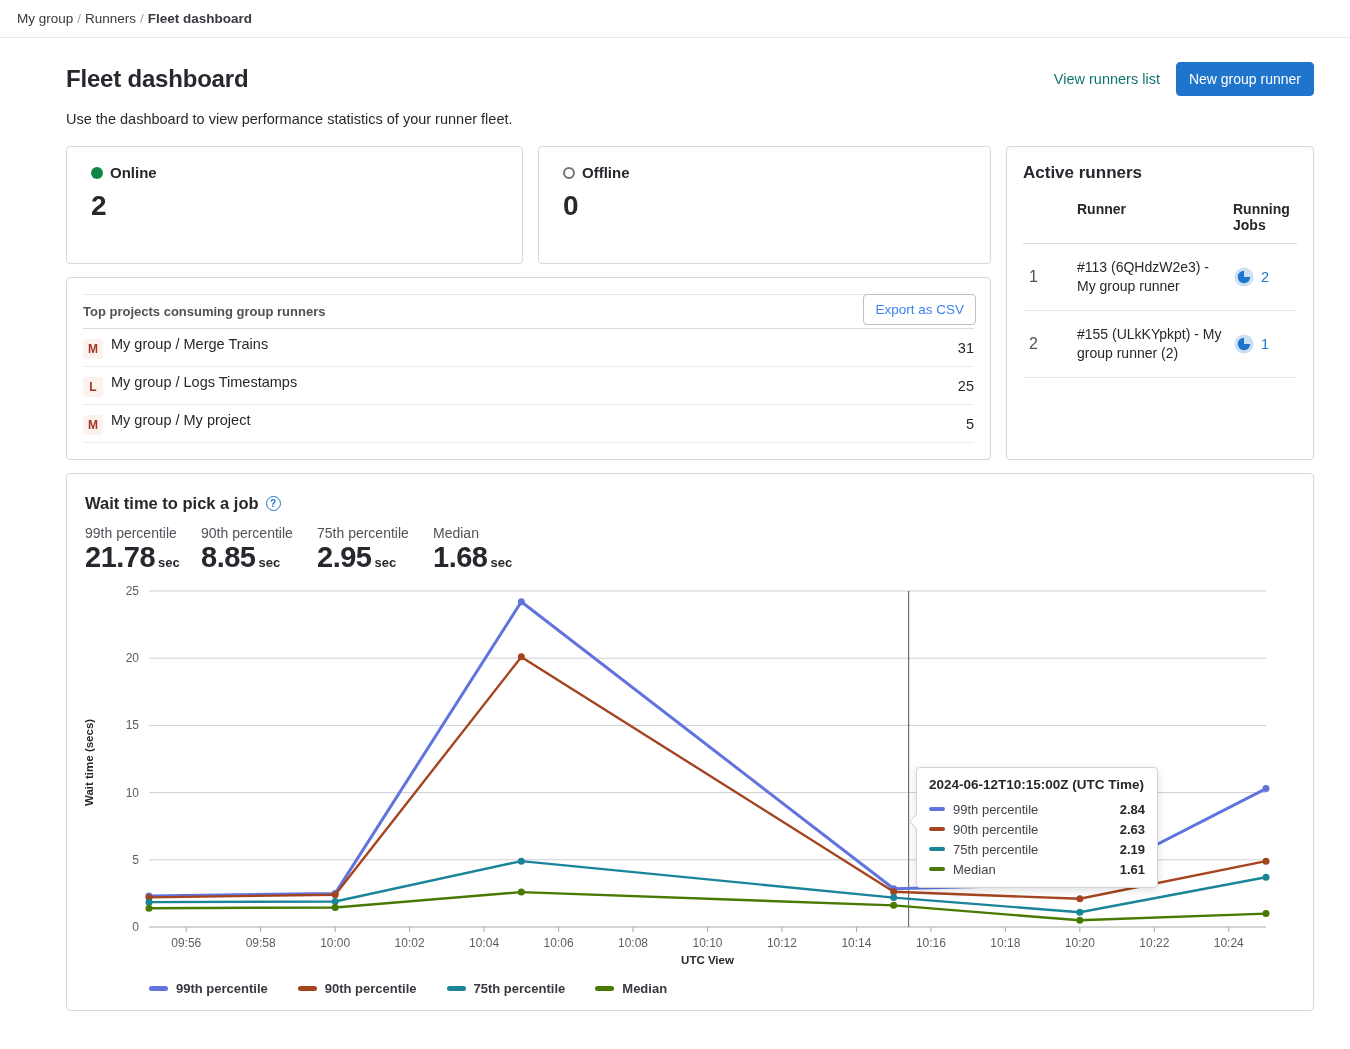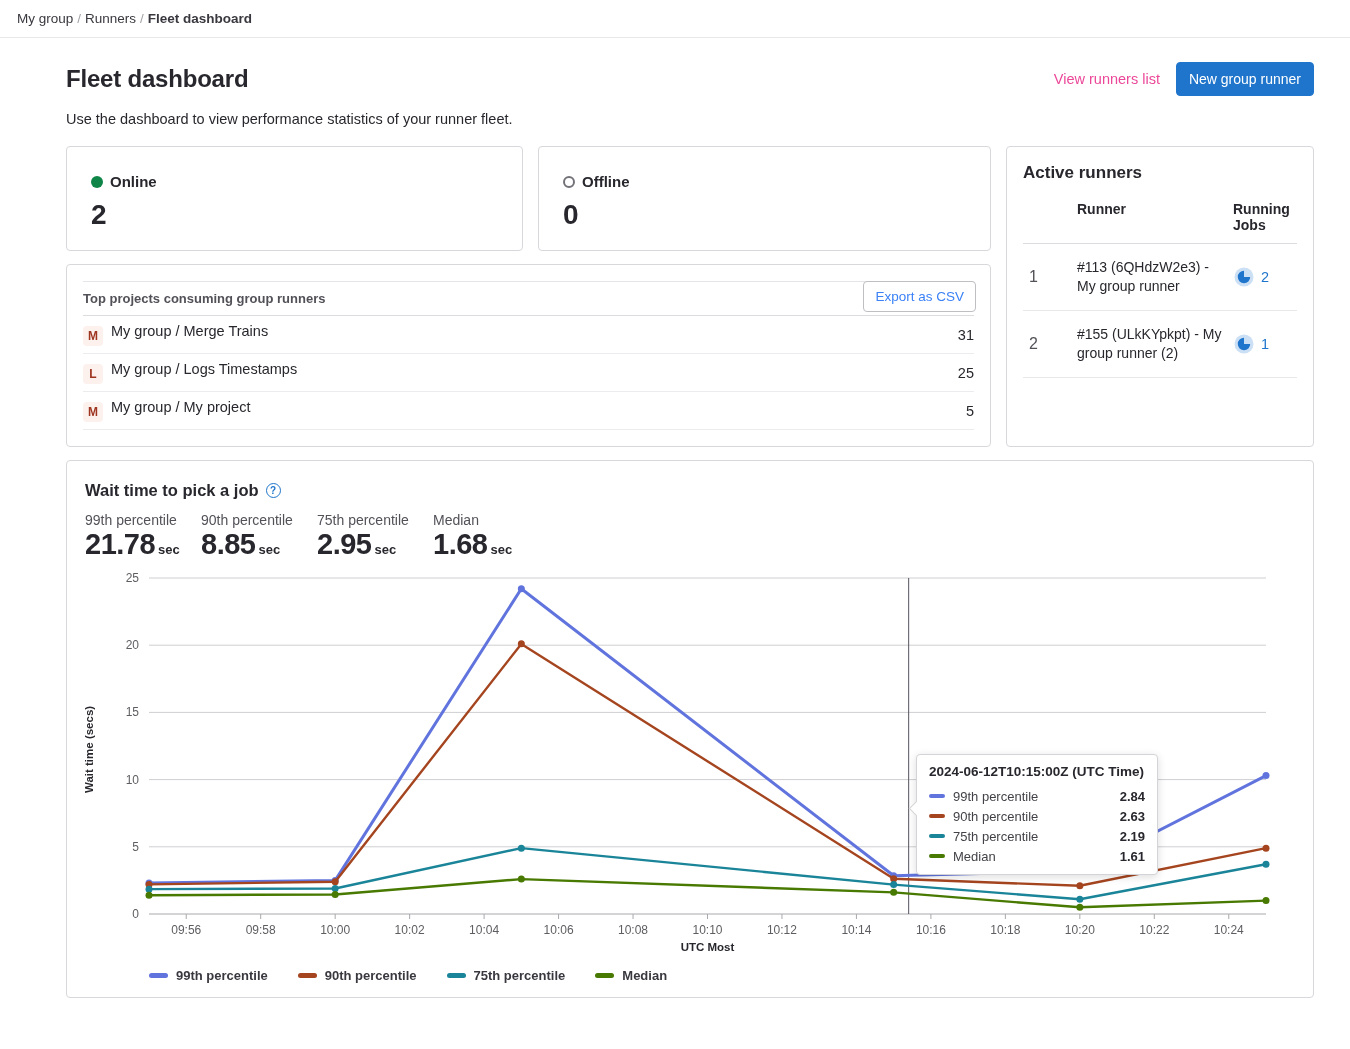--- a/index.html
+++ b/index.html
@@ -16,28 +16,28 @@
   .breadcrumb .crumb { color:#3a383f; cursor:pointer; }
   .breadcrumb .sep { color:#a4a3a8; }
   .breadcrumb .current { font-weight: 700; }
 
   .content { padding: 0 36px 0 66px; }
 
   
   .page-header { display:flex; align-items:center; justify-content:space-between; margin-top:24px; }
   h1.page-title { font-size: 24px; font-weight: 700; letter-spacing:-.2px; }
   .header-actions { display:flex; align-items:center; gap:16px; }
-  .link-blue { color:#ec4899; font-size:14.5px; cursor:pointer; }
+  .link-blue { color:#0f766e; font-size:14.5px; cursor:pointer; }
   .btn-primary { background:#1f75cb; color:#fff; font-size:14px; font-weight:400; border:1px solid #1f75cb; border-radius:4px; padding:8px 12px; cursor:pointer; font-family:inherit; }
   .subtitle { font-size:14.5px; margin-top:15px; margin-bottom:19px; color:#28272d; }
 
   
   .top-grid { display:grid; grid-template-columns: 457px 453px 308px; column-gap:15px; row-gap:13px; }
   .card { background:#fff; border:1px solid #d8d8dc; border-radius:4px; }
-  .stat-card { padding:26px 24px; height:105px; }
+  .stat-card { padding:17px 24px; height:118px; }
   .stat-card .stat-label { display:flex; align-items:center; gap:7px; font-size:15px; font-weight:700; }
   .dot-online { width:12px; height:12px; border-radius:50%; background:#108548; display:inline-block; }
   .dot-offline { width:12px; height:12px; border-radius:50%; border:2px solid #737278; display:inline-block; background:#fff; }
   .stat-card .stat-value { font-size:28px; font-weight:700; margin-top:9px; }
 
   
   .active-card { grid-column:3; grid-row:1 / span 2; padding:16px; }
   .active-card h2 { font-size:17px; font-weight:700; margin-bottom:6px; }
   .ar-table { width:100%; }
   .ar-head, .ar-row { display:grid; grid-template-columns: 44px 1fr 64px; column-gap:10px; }
@@ -286,21 +286,21 @@
           <circle cx="1181" cy="295.272" r="3.5" fill="#1a8499"></circle>
           <polyline points="64.0,326.2 250.2,325.5 436.3,310.1 808.7,323.4 994.8,338.3 1181.0,331.6" fill="none" stroke="#487900" stroke-width="2.4" stroke-linejoin="round" stroke-linecap="round"></polyline>
           <circle cx="64" cy="326.184" r="3.5" fill="#487900"></circle>
           <circle cx="250.16666666666666" cy="325.512" r="3.5" fill="#487900"></circle>
           <circle cx="436.3333333333333" cy="310.056" r="3.5" fill="#487900"></circle>
           <circle cx="808.6666666666666" cy="323.3616" r="3.5" fill="#487900"></circle>
           <circle cx="994.8333333333334" cy="338.28" r="3.5" fill="#487900"></circle>
           <circle cx="1181" cy="331.56" r="3.5" fill="#487900"></circle>
         </svg>
       <div class="y-axis-name">Wait time (secs)</div>
-      <div class="x-axis-name">UTC Most</div>
+      <div class="x-axis-name">UTC View</div>
 
       <div class="chart-tooltip">
         <div class="tt-title">2024-06-12T10:15:00Z (UTC Time)</div>
         <div class="tt-row">
           <span class="tt-swatch" style="background: rgb(97, 116, 222);"></span>
           <span class="tt-label">99th percentile</span>
           <span class="tt-value">2.84</span>
         </div>
         <div class="tt-row">
           <span class="tt-swatch" style="background: rgb(165, 69, 31);"></span>

